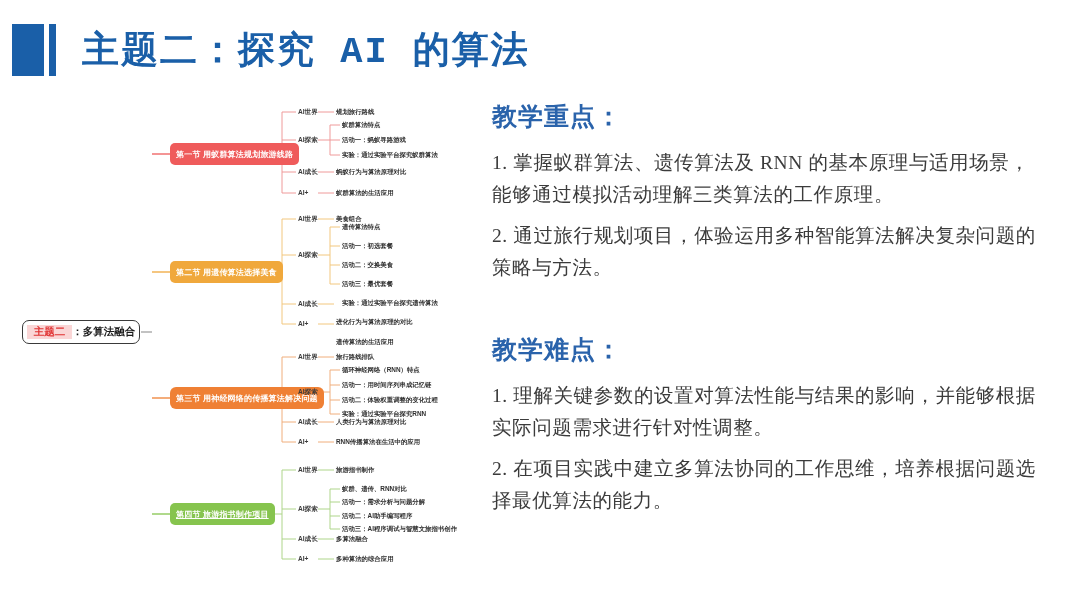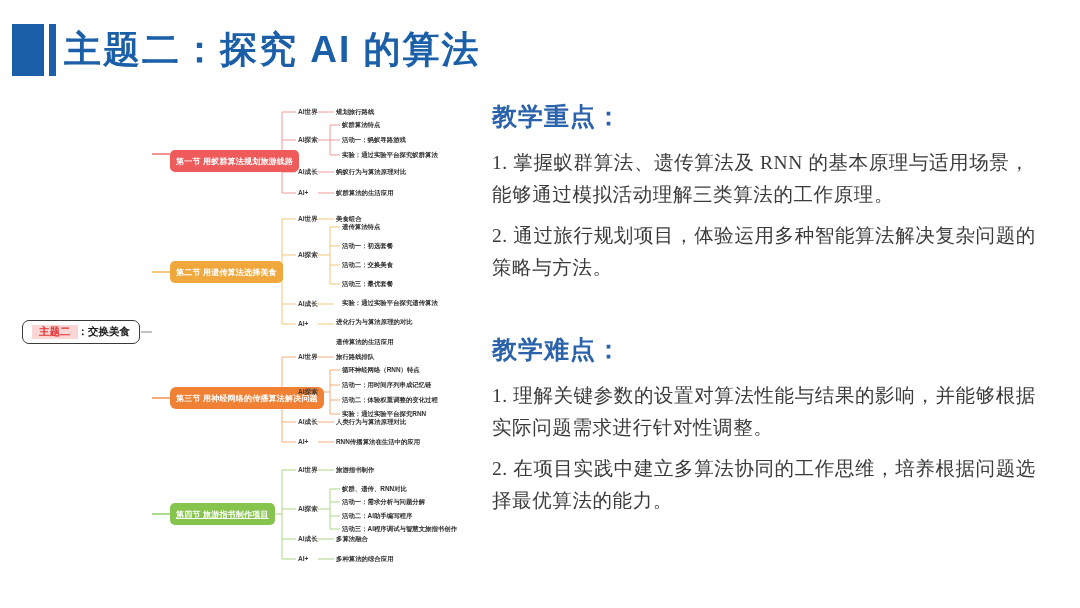--- a/index.html
+++ b/index.html
@@ -32,27 +32,27 @@
     flex: none;
   }
   .accent-bar {
     width: 7px;
     height: 52px;
     background: #1a5fa8;
     margin-left: 5px;
     flex: none;
   }
   .slide-title {
-    margin-left: 8px;
+    margin-left: 26px;
     font-size: 37px;
     font-weight: 700;
     color: #1a5fa8;
     letter-spacing: 2px;
     white-space: nowrap;
-    font-family: Liberation Sans, sans-serif;
+    font-family: Liberation Mono, monospace;
   }
 
   
   .mindmap {
     position: absolute;
     left: 0; top: 92px;
     width: 470px;
     height: 516px;
   }
   .mm-svg {
@@ -235,24 +235,24 @@
     <path d="M330,397 L340,397" stroke="#aed58a" stroke-width="1" fill="none"></path>
     <path d="M330,410 L340,410" stroke="#aed58a" stroke-width="1" fill="none"></path>
     <path d="M330,424 L340,424" stroke="#aed58a" stroke-width="1" fill="none"></path>
     <path d="M330,437 L340,437" stroke="#aed58a" stroke-width="1" fill="none"></path>
     <path d="M318,447 L334,447" stroke="#aed58a" stroke-width="1" fill="none"></path>
     <path d="M318,467 L334,467" stroke="#aed58a" stroke-width="1" fill="none"></path>
   </svg>
 
   <div class="root-node">
     <span class="hl">主题二</span>
-      <span>：交换美食</span>
+      <span>：多算法融合</span>
   </div>
 
-  <div class="sec-node sec-1" style="left:170px; top:58px;">第一节 用蚁群算法规划旅游线路</div>
+  <div class="sec-node sec-1" style="left:170px; top:51px;">第一节 用蚁群算法规划旅游线路</div>
   <div class="sec-node sec-2" style="left:170px; top:169px;">第二节 用遗传算法选择美食</div>
   <div class="sec-node sec-3" style="left:170px; top:295px;">第三节 用神经网络的传播算法解决问题</div>
   <div class="sec-node sec-4" style="left:170px; top:411px;text-decoration:underline;">第四节 旅游指书制作项目</div>
 
   <div class="cat-label" style="left:298px; top:16px;">AI世界</div>
   <div class="leaf-label" style="left:336px; top:16px;">规划旅行路线</div>
   <div class="cat-label" style="left:298px; top:44px;">AI探索</div>
   <div class="leaf-label" style="left:342px; top:29px;">蚁群算法特点</div>
   <div class="leaf-label" style="left:342px; top:44px;">活动一：蚂蚁寻路游戏</div>
   <div class="leaf-label" style="left:342px; top:59px;">实验：通过实验平台探究蚁群算法</div>

